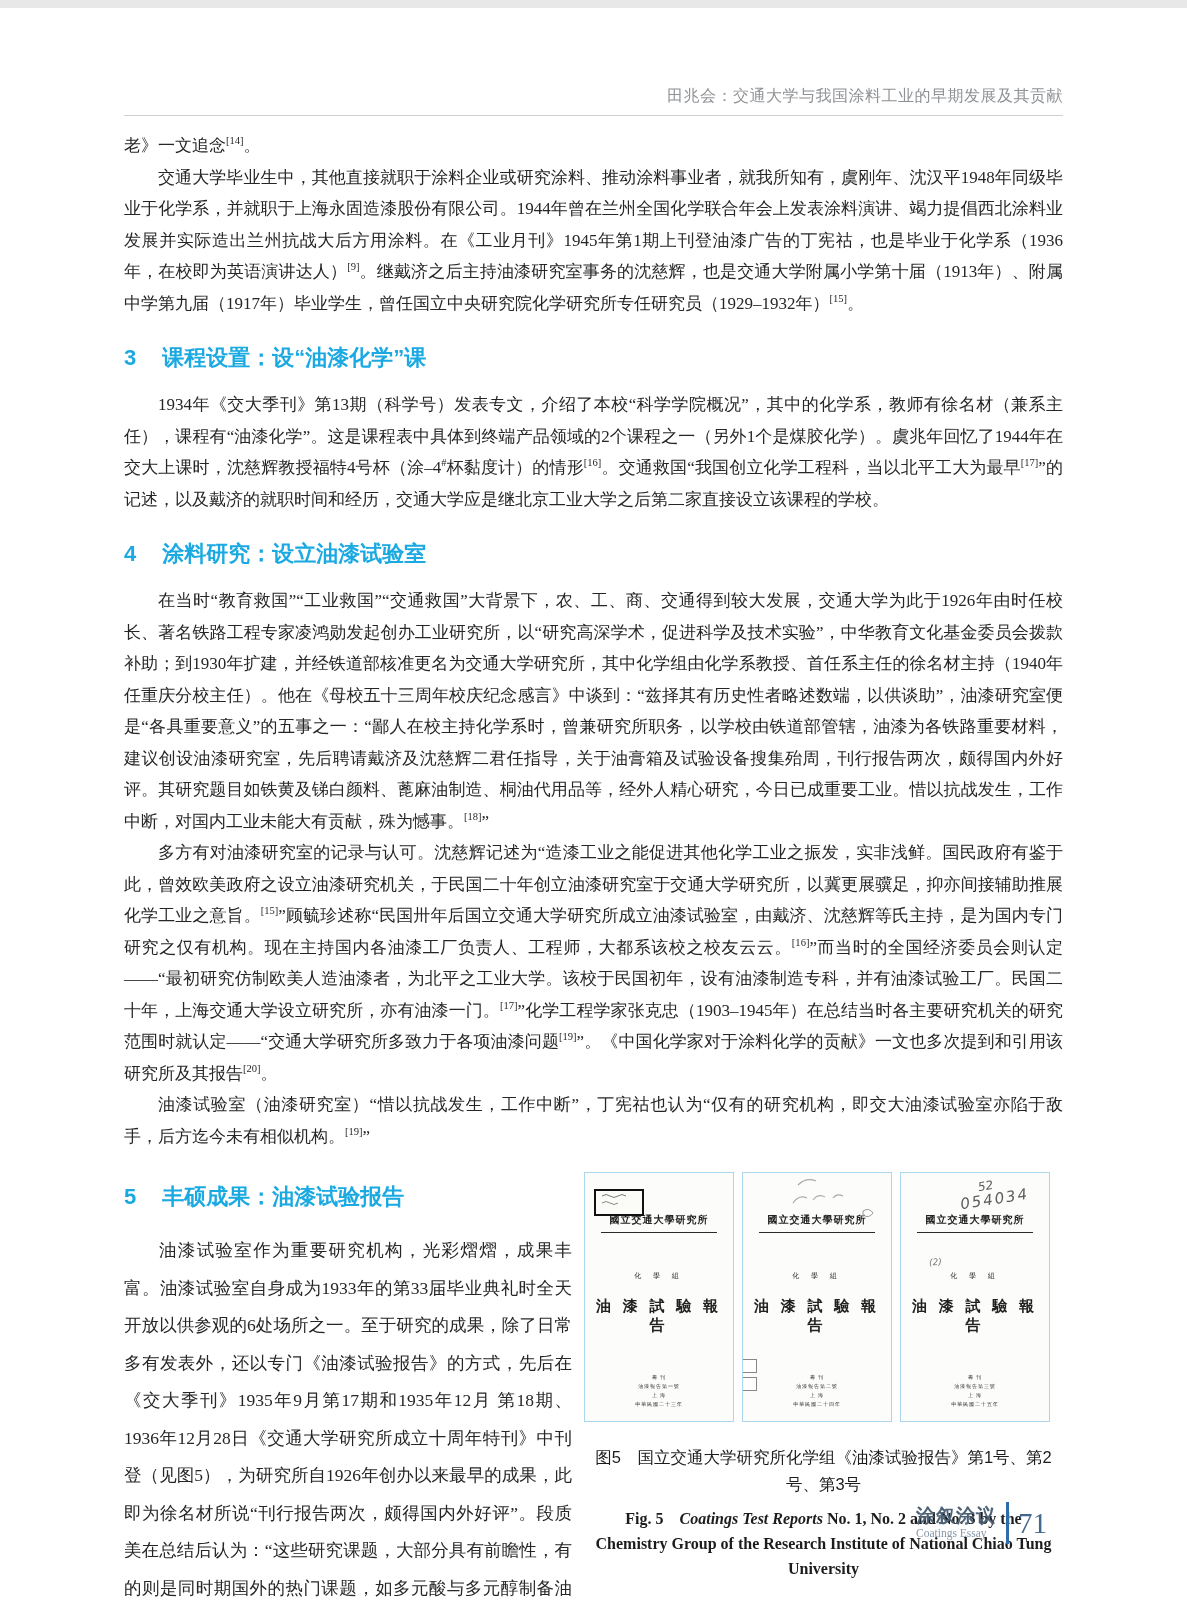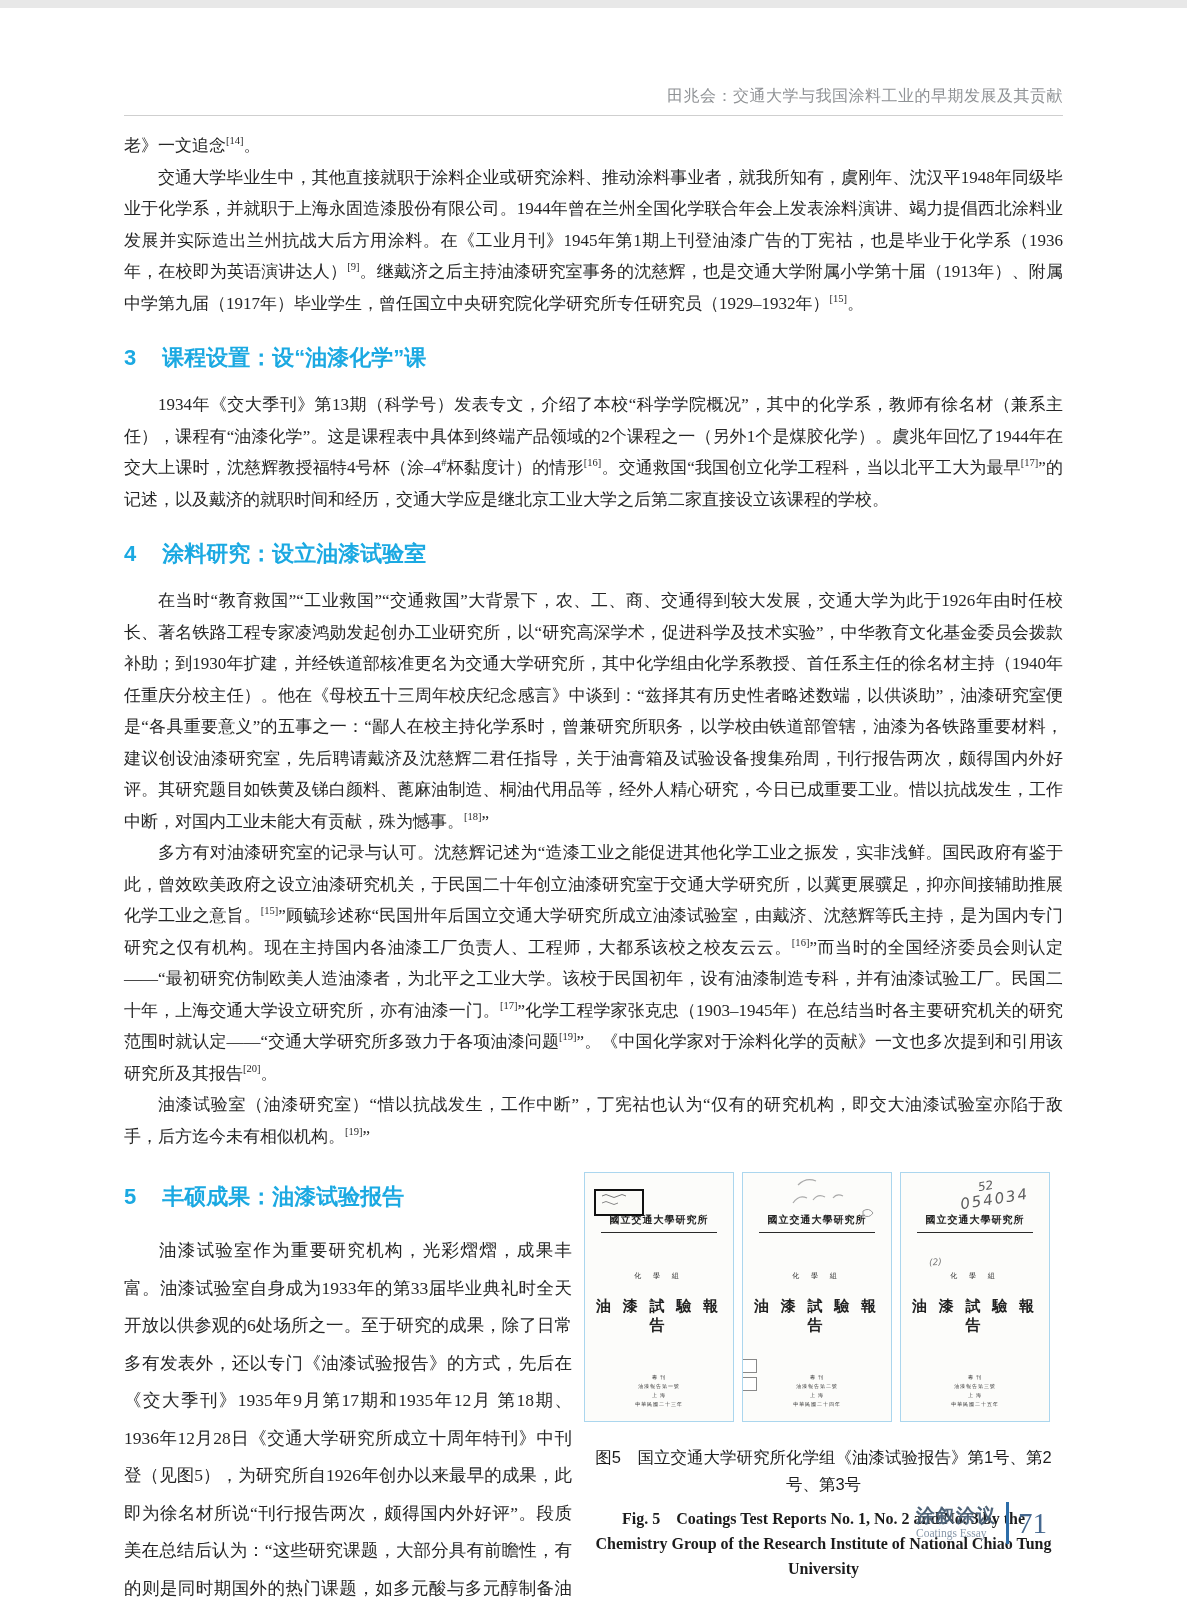--- a/index.html
+++ b/index.html
@@ -199,21 +199,21 @@
               <div>專  刊</div>
               <div>油漆報告第三號</div>
               <div>上  海</div>
               <div>中華民國二十五年</div>
             </div>
           </div>
 
         </div>
 
         <div class="caption-zh">图5　国立交通大学研究所化学组《油漆试验报告》第1号、第2号、第3号</div>
-        <div class="caption-en"><span style="font-weight: bold;">Fig. 5　</span><span style="font-weight: bold;">Coatings Test Reports</span><span style="font-weight: bold;"> No. 1, No. 2 and No. 3 by the Chemistry Group of the Research Institute of National Chiao Tung University</span></div>
+        <div class="caption-en"><span style="font-weight: bold;">Fig. 5　</span><span style="font-style: italic; font-weight: bold;">Coatings Test Reports</span><span style="font-weight: bold;"> No. 1, No. 2 and No. 3 by the Chemistry Group of the Research Institute of National Chiao Tung University</span></div>
       </div>
     </div>
 
   </div>
 
   <div class="footer">
     <div class="jr">
       <div class="jr-zh">涂叙涂议</div>
       <div class="jr-en">Coatings Essay</div>
     </div>

